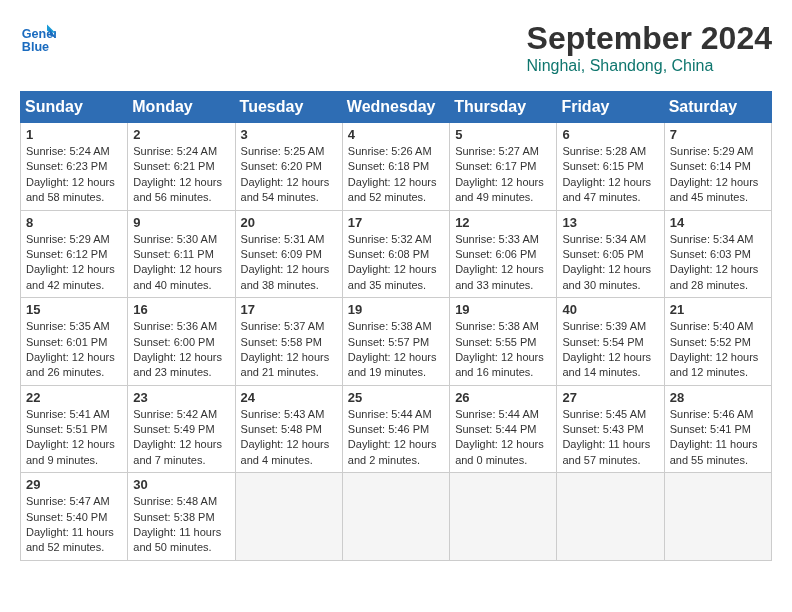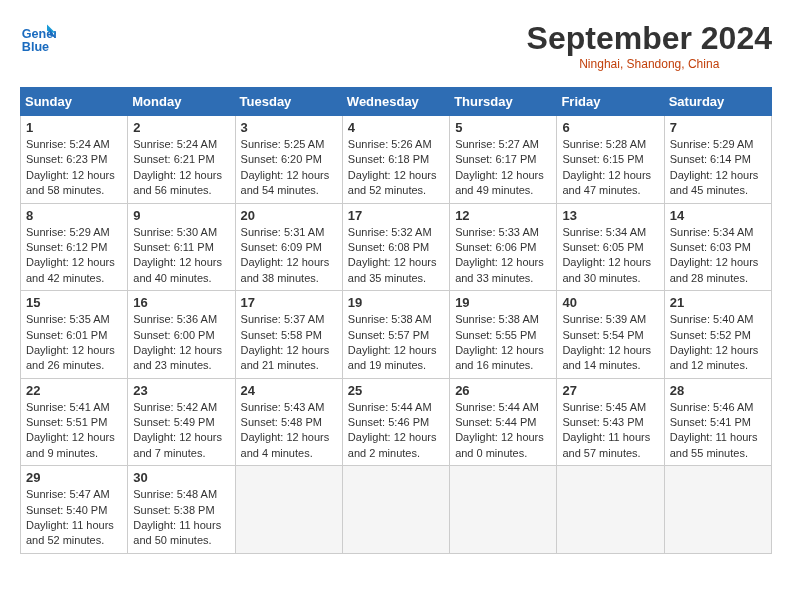--- a/index.html
+++ b/index.html
@@ -19,40 +19,40 @@
     .logo {
       display: flex;
       align-items: center;
       gap: 4px;
     }
     .logo-icon {
       width: 36px;
       height: 36px;
     }
     .title-area {
-      text-align: center;
+      text-align: left;
     }
     .month-title {
       font-size: 32px;
       font-weight: bold;
       color: #333;
     }
     .subtitle {
-      font-size: 12px;
-      color: #c2410c;
+      font-size: 16px;
+      color: #0f766e;
     }
     table {
       width: 100%;
       border-collapse: collapse;
       table-layout: fixed;
     }
     th {
       background-color: #2e6db4;
       color: #fff;
-      font-size: 13px;
+      font-size: 16px;
       font-weight: bold;
       padding: 6px 4px;
       text-align: left;
       border: 1px solid #2e6db4;
     }
     td {
       border: 1px solid #ccc;
       vertical-align: top;
       padding: 4px 5px;
       font-size: 10px;

